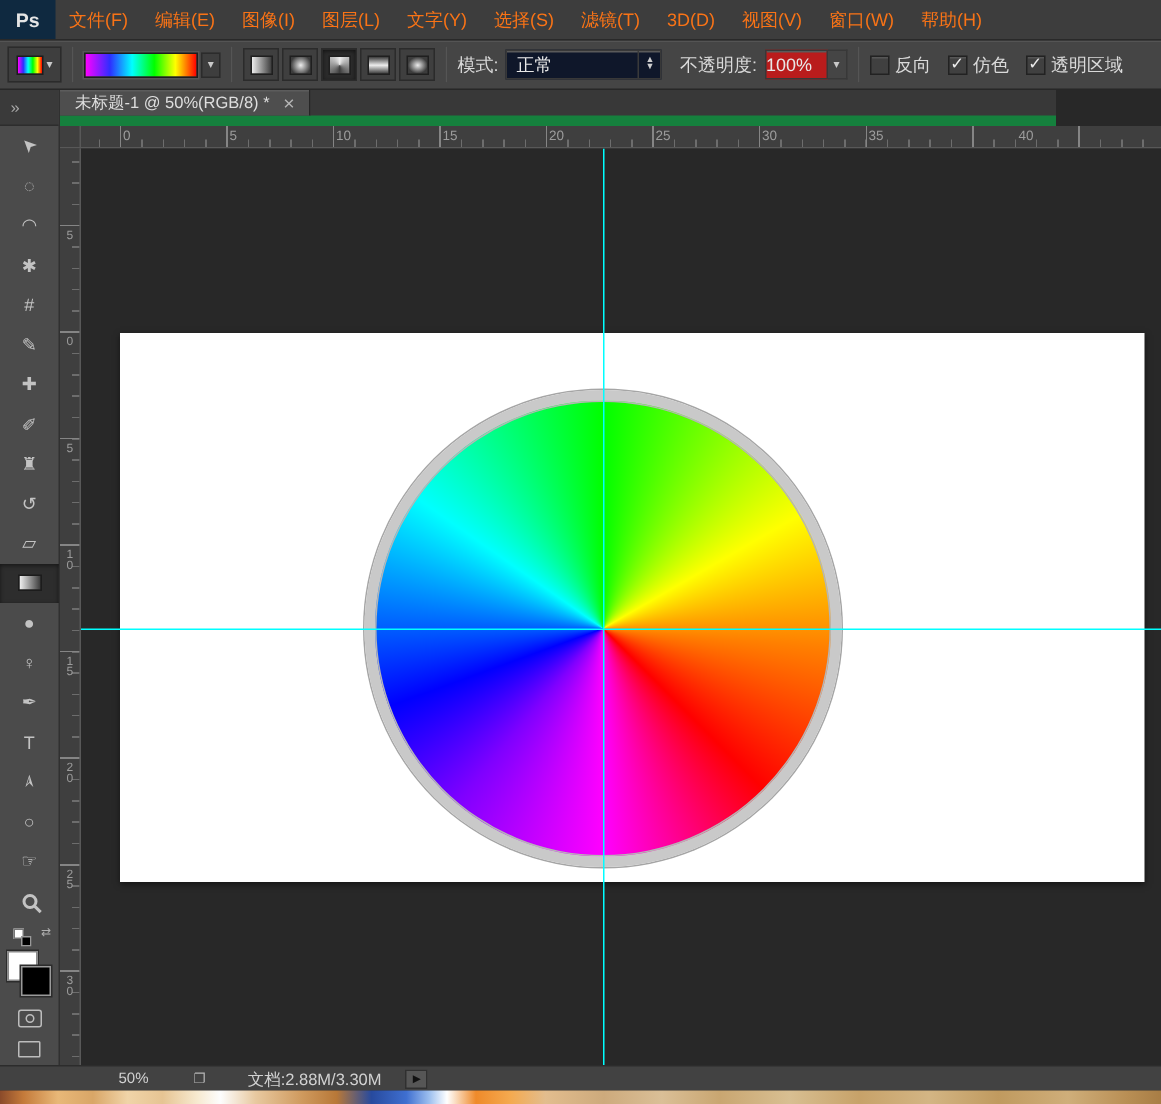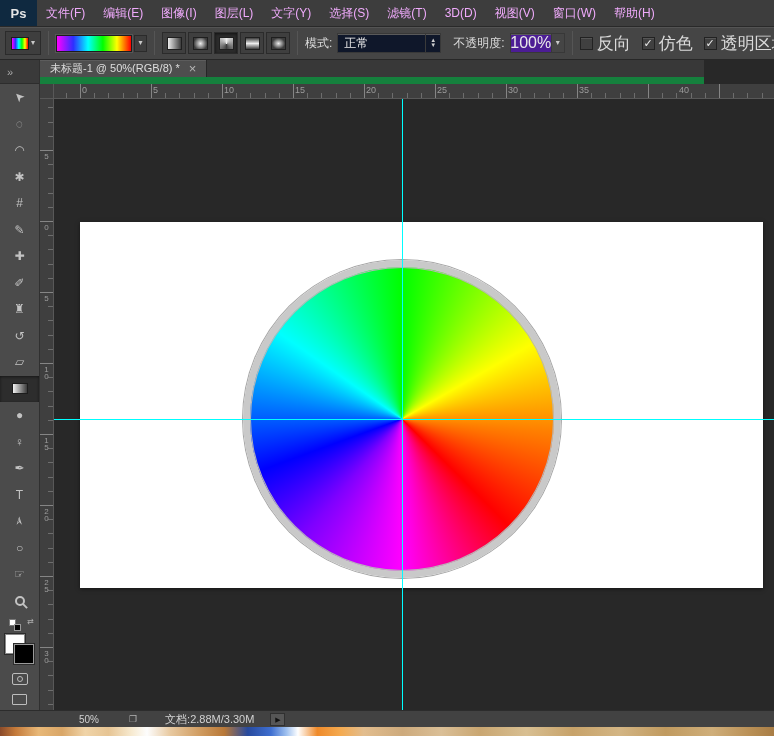--- a/index.html
+++ b/index.html
@@ -4,21 +4,21 @@
 <style>
 *{margin:0;padding:0;box-sizing:border-box}
 html,body{width:774px;height:736px;overflow:hidden}
 body{font-family:"Liberation Sans","DejaVu Sans",sans-serif;background:#282828}
 #app{position:relative;width:774px;height:736px;background:#282828}
 
 
 .menubar{position:absolute;left:0;top:0;width:774px;height:27px;background:#3d3d3d;border-bottom:1px solid #292929;display:flex;align-items:stretch}
 .ps-logo{width:37px;display:flex;align-items:center;justify-content:center;background:#0f2940;color:#e5e5e5;font-weight:bold;font-size:13px}
 #menu-items{display:flex;align-items:stretch}
-.menu-item{padding:0 9px;display:flex;align-items:center;font-size:12px;color:#f0abfc;white-space:nowrap}
+.menu-item{padding:0 9px;display:flex;align-items:center;font-size:12px;color:#f97316;white-space:nowrap}
 
 
 .optionsbar{position:absolute;left:0;top:27px;width:774px;height:33px;background:#454545;border-bottom:1px solid #272727;box-shadow:inset 0 1px 0 #545454;display:flex;align-items:center}
 .vsep{width:1px;height:24px;background:#333;border-right:1px solid #555;margin:0 7px;flex:none}
 .preset-box{margin-left:5px;width:36px;height:24px;background:#3e3e3e;border:1px solid #2b2b2b;display:flex;align-items:center;justify-content:center;gap:2px;flex:none}
 .preset-chip{width:18px;height:13px;border:1px solid #1d1d1d;display:inline-block}
 .caret{font-size:8px;color:#c9c9c9;line-height:8px}
 .grad-preview-wrap{display:flex;align-items:center;flex:none}
 .grad-preview{width:76px;height:17px;border:1px solid #1d1d1d;box-shadow:0 0 0 1px #565656}
 .grad-caret{width:13px;height:17px;margin-left:2px;background:#3e3e3e;border:1px solid #2b2b2b;display:flex;align-items:center;justify-content:center}
@@ -30,27 +30,27 @@
 .gt-radial .ic{background:radial-gradient(circle at 50% 50%,#ededed 0%,#3c3c3c 80%)}
 .gt-angle .ic{background:conic-gradient(from 0deg,#ededed,#3c3c3c,#ededed)}
 .gt-reflected .ic{background:linear-gradient(180deg,#3c3c3c,#ededed 50%,#3c3c3c)}
 .gt-diamond .ic{background:radial-gradient(closest-side at 50% 50%,#ededed 0%,#3c3c3c 100%)}
 .opt-label{font-size:12px;color:#dadada;margin-right:5px;white-space:nowrap}
 .ml12{margin-left:12px}
 .combo{width:104px;height:20px;background:#0f172a;border:1px solid #383838;box-shadow:inset 0 1px 0 #5a5a5a;display:flex;align-items:center;flex:none}
 .combo-text{flex:1;padding-left:6px;font-size:12px;color:#e8e8e8}
 .combo-arrows{width:15px;height:100%;border-left:1px solid #3a3a3a;display:flex;flex-direction:column;align-items:center;justify-content:center;color:#cfcfcf}
 .combo-arrows i{font-style:normal;font-size:6px;line-height:5px}
-.field{width:42px;height:20px;background:#4c1d95;border:1px solid #383838;box-shadow:inset 0 1px 0 #5a5a5a;display:flex;align-items:center;justify-content:center;font-size:16px;color:#e8e8e8;flex:none}
+.field{width:42px;height:20px;background:#b91c1c;border:1px solid #383838;box-shadow:inset 0 1px 0 #5a5a5a;display:flex;align-items:center;justify-content:flex-start;font-size:12px;color:#e8e8e8;flex:none}
 .caret-btn{width:13px;height:20px;background:#454545;border:1px solid #383838;border-left:0;display:flex;align-items:center;justify-content:center;flex:none}
 #opt-checks{display:flex;align-items:center;gap:11px}
 .check-group{display:flex;align-items:center;gap:4px;white-space:nowrap}
 .cb{width:13px;height:13px;background:#404040;border:1px solid #222;box-shadow:inset 0 1px 0 #565656;display:flex;align-items:center;justify-content:center;font-size:11px;line-height:11px;color:transparent}
 .cb.checked{color:#ececec}
-.cb-label{font-size:17px;color:#dadada}
+.cb-label{font-size:12px;color:#dadada}
 
 
 .toolbar{position:absolute;left:0;top:60px;width:40px;height:650px;background:#4b4b4b;border-right:1px solid #303030}
 .collapse{height:24px;background:#3a3a3a;border-bottom:1px solid #2d2d2d;display:flex;align-items:center;padding-left:7px;color:#a8a8a8;font-size:11px;letter-spacing:-1px}
 .tool{height:26.5px;width:39px;display:flex;align-items:center;justify-content:center;color:#c3c3c3;font-size:12px}
 .tool.selected{background:#2d2d2d;color:#efefef;box-shadow:inset 0 1px 3px rgba(0,0,0,.5)}
 .tool .glyph{display:inline-block;line-height:1}
 .grad-chip{width:16px;height:11px;background:linear-gradient(90deg,#f2f2f2,#3a3a3a);border:1px solid #1c1c1c;display:inline-block}
 .zoom-ico{width:10px;height:10px;border:2px solid currentColor;border-radius:50%;position:relative;display:inline-block}
 .zoom-ico::after{content:"";position:absolute;width:6px;height:2px;background:currentColor;right:-5px;bottom:-3px;transform:rotate(45deg)}

